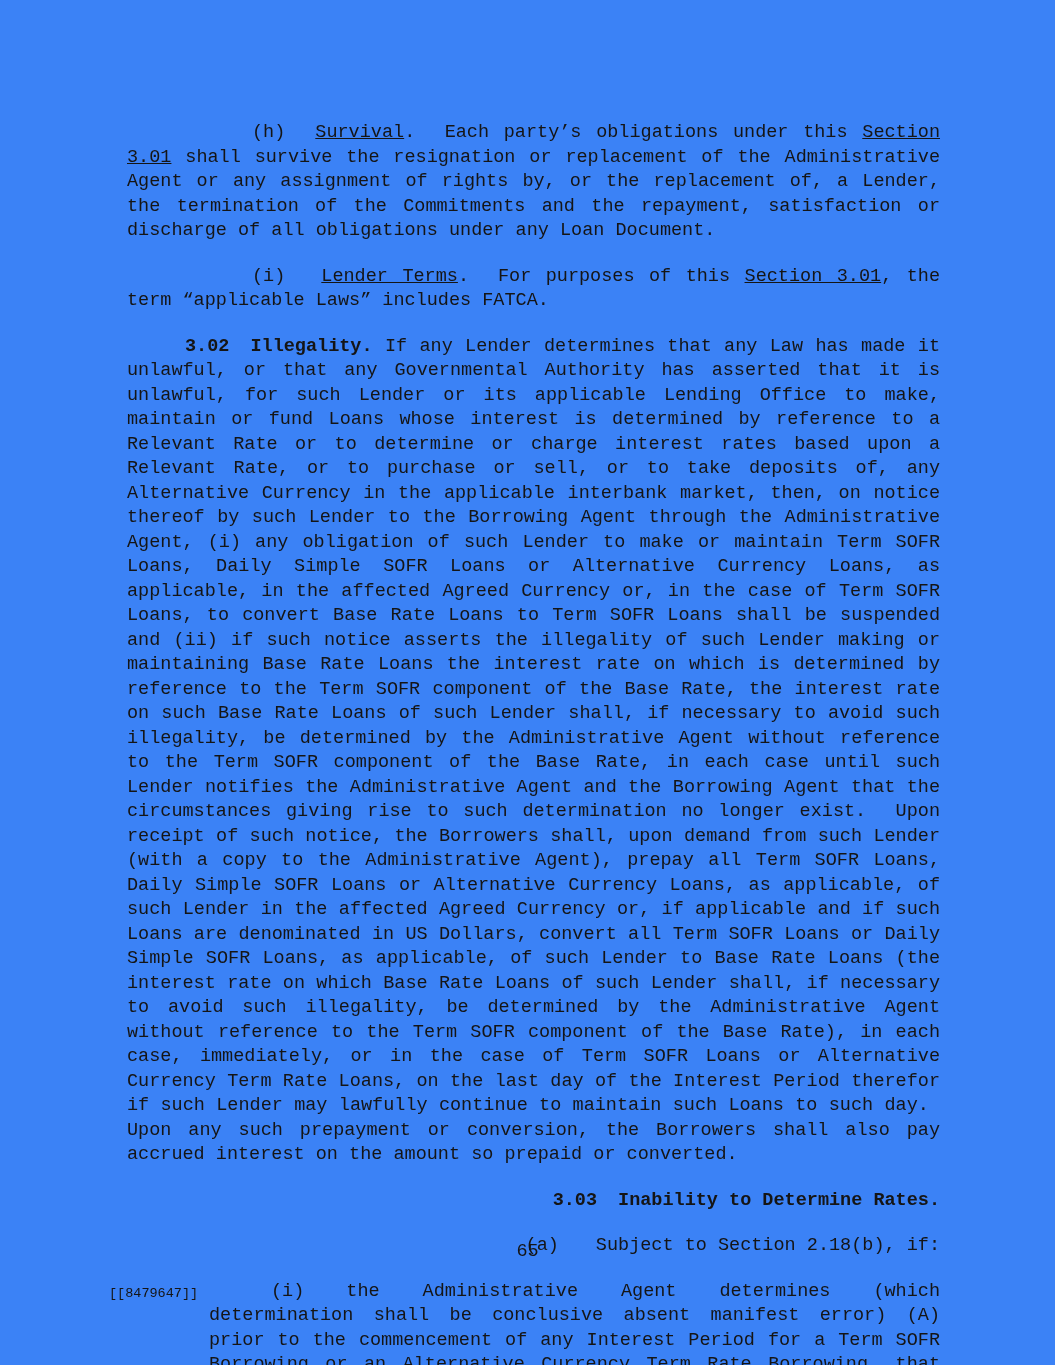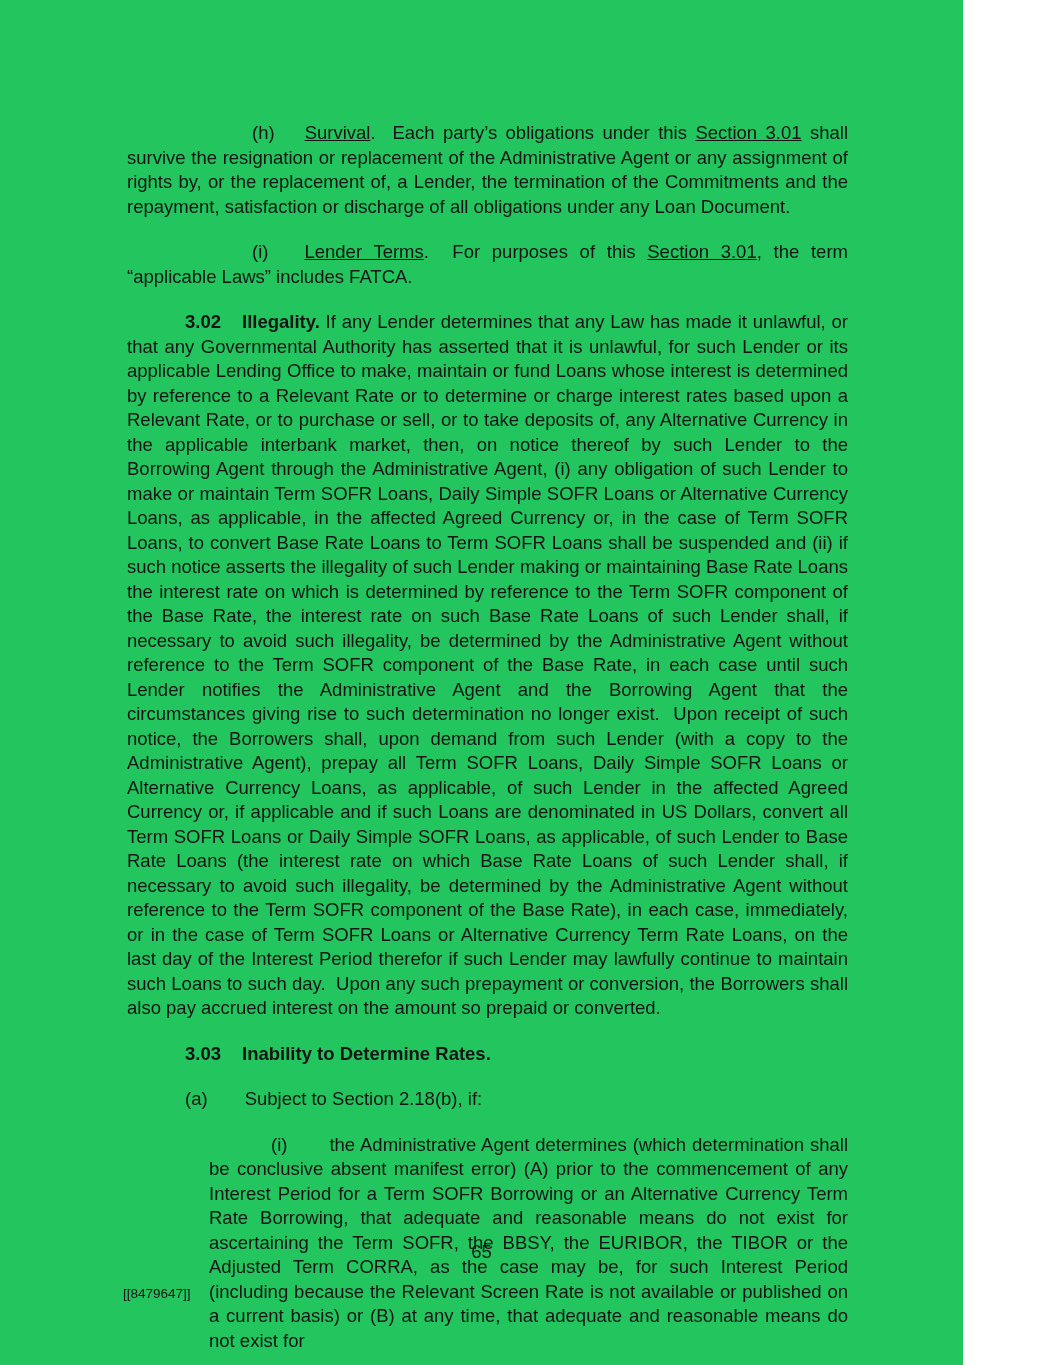--- a/index.html
+++ b/index.html
@@ -1,51 +1,51 @@
 <!DOCTYPE html>
 <html><head>
 <meta charset="utf-8">
 <style>
   * { margin: 0; padding: 0; box-sizing: border-box; }
   html, body { background: #ffffff; }
   .page {
     position: relative;
-    width: 963px;
+    width: 1055px;
     height: 1365px;
-    background: #22c55e;
+    background: #3b82f6;
     color: #151515;
-    font-family: Liberation Sans, sans-serif;
+    font-family: Liberation Mono, monospace;
     font-size: 18.5px;
     line-height: 24.5px;
     padding: 121px 115px 0 127px;
     overflow: hidden;
   }
   .para { text-align: justify; margin-bottom: 21px; }
   .indent-full { text-indent: 125px; }   
   .indent-half { text-indent: 58px; }    
   .sub-block  { margin-left: 82px; text-indent: 62px; }  
-  .heading-line { text-align: left; }
+  .heading-line { text-align: right; }
   .u { text-decoration: underline; }
   .b { font-weight: bold; }
   .tab { display: inline-block; }
   .tab-30 { width: 30px; }
   .tab-36 { width: 36px; }
   .tab-21 { width: 21px; }
   .tab-37 { width: 37px; }
   .tab-42 { width: 42px; }
   .page-number {
     position: absolute;
     top: 1240px; left: 0;
     width: 100%;
     text-align: center;
     text-indent: 0;
   }
   .doc-id {
     position: absolute;
-    top: 1286px; left: 123px;
+    top: 1286px; left: 109px;
     font-size: 13.5px;
     line-height: 16px;
   }
 </style>
 </head>
 <body>
 
 <div class="page">
 
   <p class="para indent-full"><span>(h)</span><span class="tab tab-30"></span><span class="u">Survival</span><span>.&nbsp; Each party’s obligations under this </span><span class="u">Section 3.01</span><span> shall survive the resignation or replacement of the Administrative Agent or any assignment of rights by, or the replacement of, a Lender, the termination of the Commitments and the repayment, satisfaction or discharge of all obligations under any Loan Document.</span></p>

